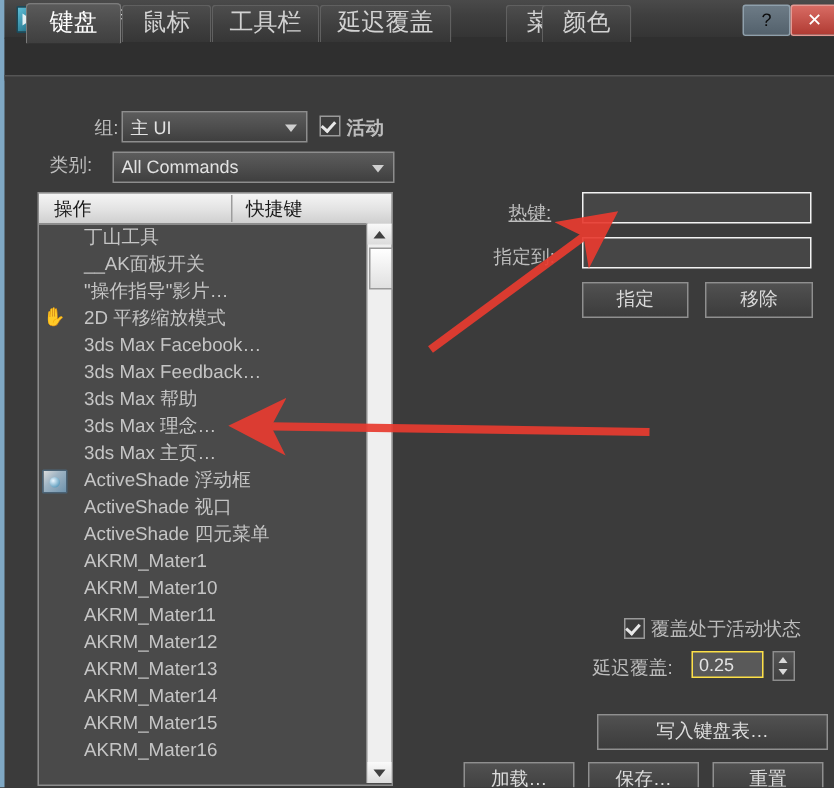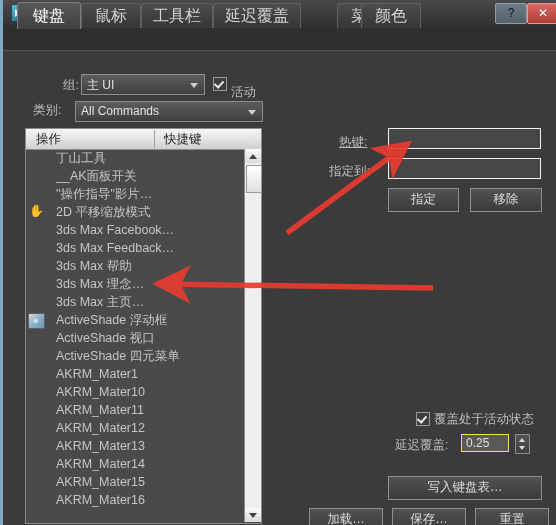--- a/index.html
+++ b/index.html
@@ -137,21 +137,21 @@
       <div class="tab" style="left: 298px; width: 58px; margin-left: 36px;">菜单</div>
       <div class="tab" style="left: 358px; width: 58px;">颜色</div>
     </div>
 
   <div class="lbl" style="left:60px;top:77px;">组:</div>
   <div class="combo" style="left:78px;top:74px;width:122px;">
     <span class="ctext">主 UI</span>
     <span class="carrow"></span>
   </div>
   <div class="chk on" style="left:210px;top:77px;"></div>
-  <div class="lbl" style="left:228px;top:84px;">活动</div>
+  <div class="lbl" style="left:228px;top:77px;font-weight:bold;">活动</div>
 
   <div class="lbl" style="left:30px;top:102px;">类别:</div>
   <div class="combo" style="left:72px;top:101px;width:186px;">
     <span class="ctext">All Commands</span>
     <span class="carrow"></span>
   </div>
 
   <div class="listwrap">
     <div class="listhead">
       <div class="hcell" style="left:10px;">操作</div>
@@ -203,21 +203,21 @@
   <div class="chk on" style="left:413px;top:412px;"></div>
   <div class="lbl" style="left:431px;top:411px;">覆盖处于活动状态</div>
 
   <div class="lbl" style="left:392px;top:437px;">延迟覆盖:</div>
   <div class="spin" style="left:458px;top:434px;width:48px;">0.25</div>
   <div class="spinbtns" style="left:512px;top:434px;">
       <i class="u"></i>
       <i class="d"></i>
     </div>
 
-  <div class="btn" style="left:385px;top:476px;width:152px;">写入键盘表…</div>
+  <div class="btn" style="left:395px;top:476px;width:152px;">写入键盘表…</div>
 
   <div class="btn" style="left:306px;top:508px;width:72px;">加载…</div>
   <div class="btn" style="left:389px;top:508px;width:72px;">保存…</div>
   <div class="btn" style="left:472px;top:508px;width:72px;">重置</div>
 
   <svg class="arrows" viewBox="0 0 556 525">
     <defs>
       <marker id="ah" markerWidth="7" markerHeight="7" refX="5.4" refY="3.5" orient="auto">
         <path d="M7,3.5 L0,0 L1.8,3.5 L0,7 Z" fill="#e83b30"></path>
       </marker>

